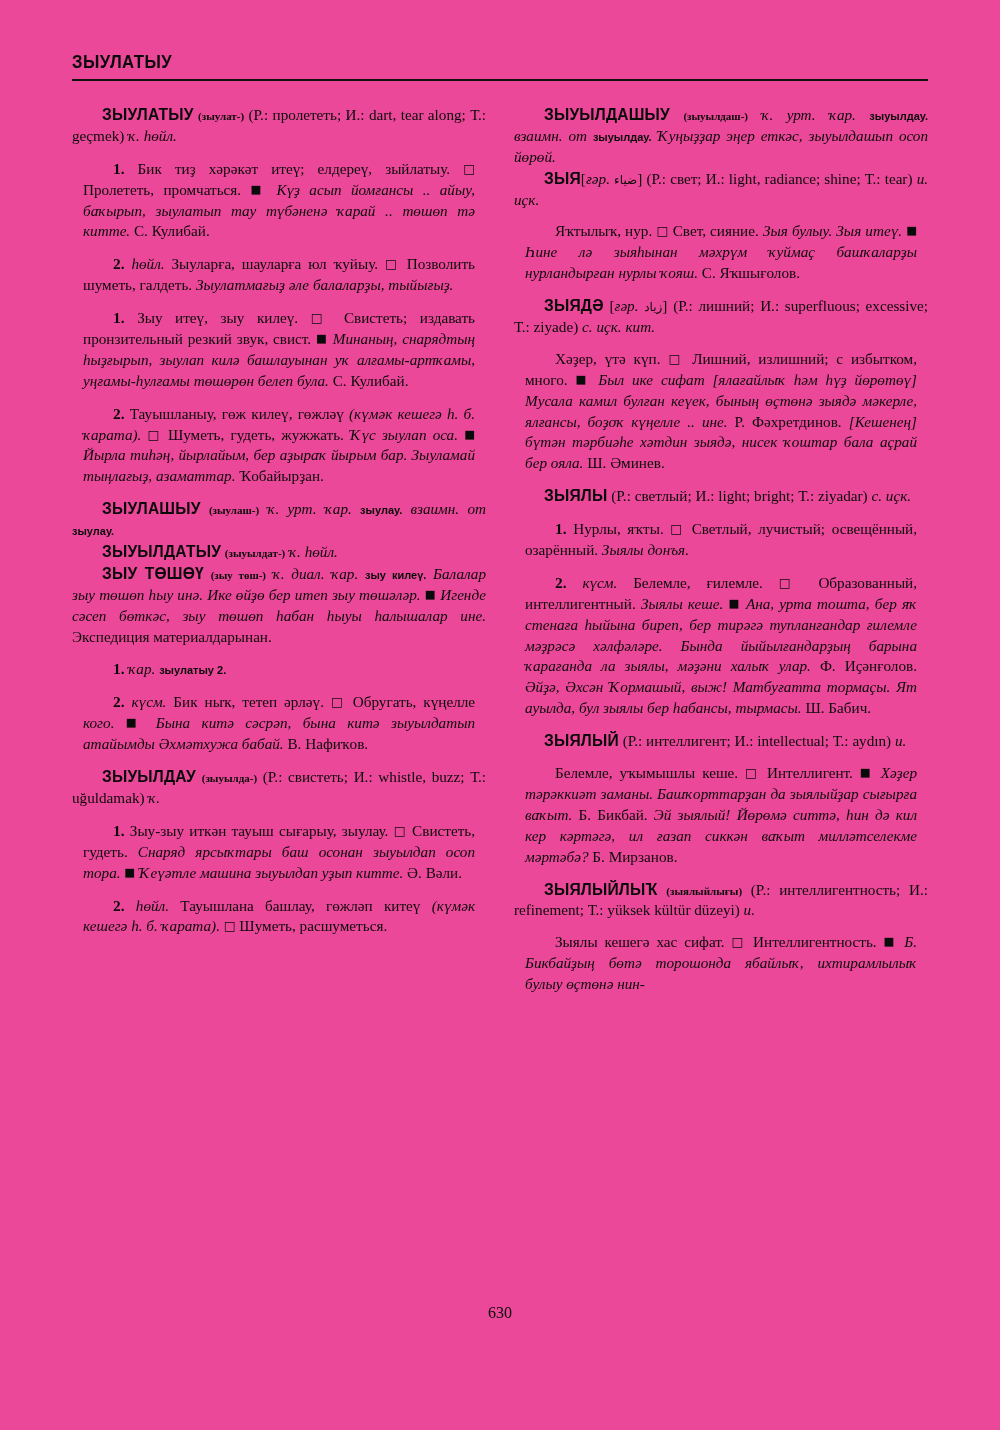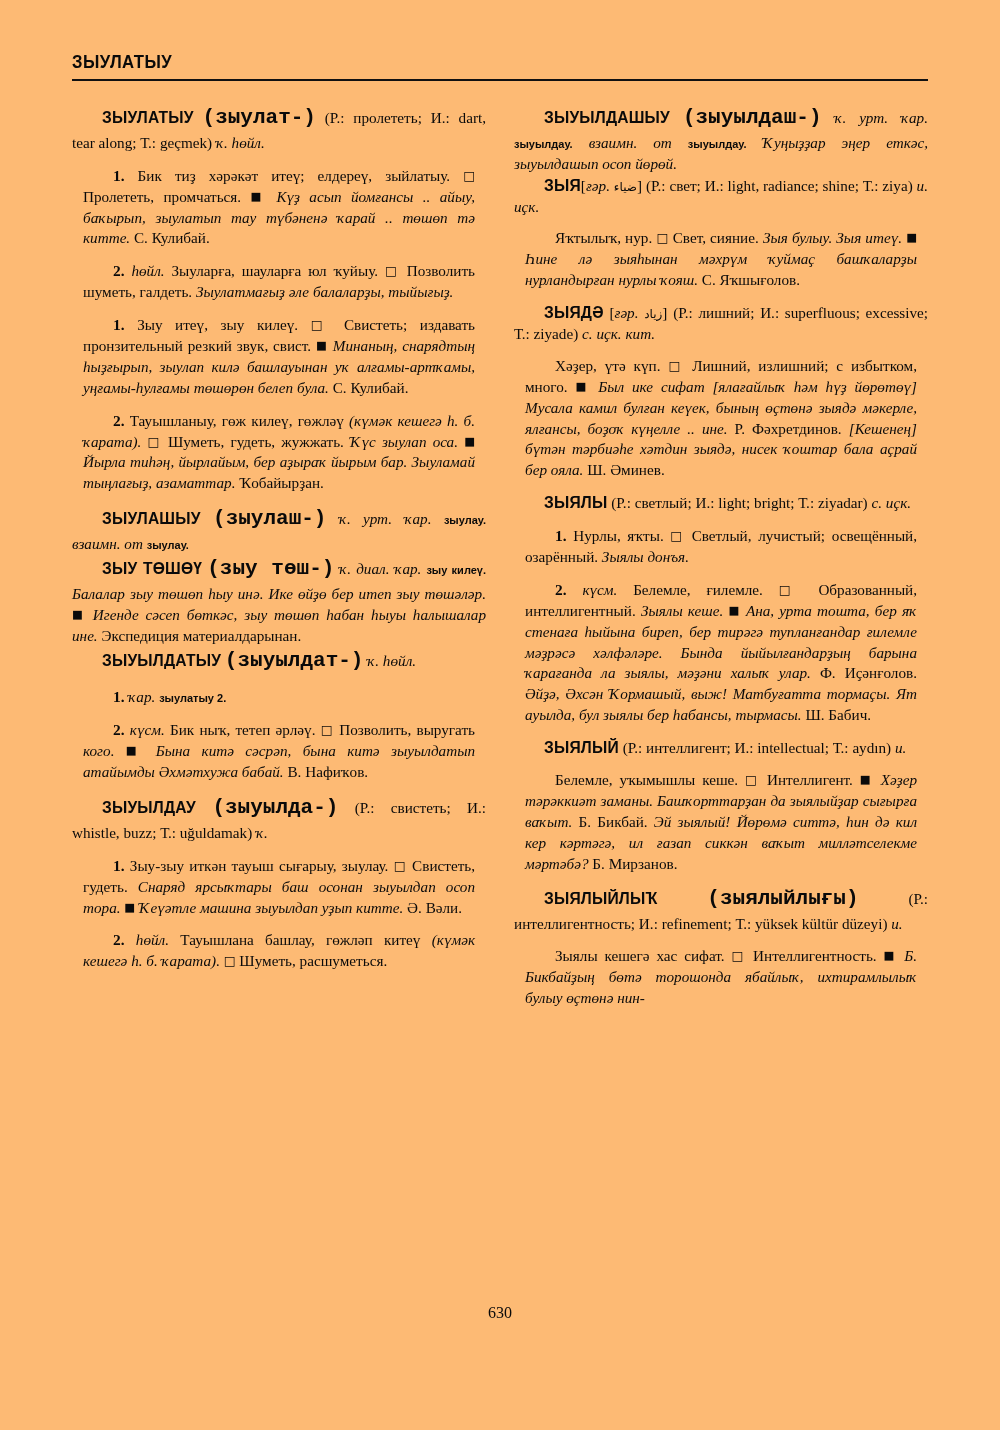--- a/index.html
+++ b/index.html
@@ -4,21 +4,21 @@
 <style>
   html, body {
     margin: 0;
     padding: 0;
     background: #ffffff;
   }
   .page {
     position: relative;
     width: 1000px;
     height: 1430px;
-    background: #fdba74;
+    background: #ec4899;
     box-sizing: border-box;
     padding: 0;
     overflow: hidden;
     font-family: "Liberation Serif", "DejaVu Serif", serif;
     color: #0a0a0a;
   }
 
   
   .running-head {
     position: absolute;
@@ -73,23 +73,23 @@
   }
 
   
   .hw {            
     font-family: "Liberation Sans", "DejaVu Sans", sans-serif;
     font-weight: bold;
     font-size: 15.6px;
     letter-spacing: 0.2px;
   }
   .stem {          
-    font-family: Liberation Mono, monospace;
-    font-weight: bold;
-    font-size: 21px;
+    font-family: Liberation Serif, serif;
+    font-weight: bold;
+    font-size: 11px;
   }
   .bold {
     font-family: "Liberation Sans", "DejaVu Sans", sans-serif;
     font-weight: bold;
     font-size: 11px;
   }
   .num {
     font-weight: bold;
     font-size: 15.4px;
   }
@@ -185,46 +185,46 @@
       <p class="entry">
         <span class="hw">ЗЫУЛАШЫУ</span>
         <span class="stem">(зыулаш-)</span>
         <span class="it">ҡ. урт. ҡар.</span>
         <span class="bold">зыулау.</span>
         <span class="it">взаимн. от</span>
         <span class="bold">зыулау.</span>
       </p>
 
       <p class="entry">
+        <span class="hw">ЗЫУЫЛДАТЫУ</span>
+        <span class="stem">(зыуылдат-)</span>
+        <span class="it">ҡ. һөйл.</span>
+      </p>
+
+      <p class="entry">
         <span class="hw">ЗЫУ ТӨШӨҮ</span>
         <span class="stem">(зыу төш-)</span>
         <span class="it">ҡ. диал. ҡар.</span>
         <span class="bold">зыу килеү.</span>
         <span class="it">Балалар зыу төшөп һыу инә. Ике өйҙө бер итеп зыу төшәләр.</span>
         <span class="fsq">■</span>
         <span class="it">Игенде сәсеп бөткәс, зыу төшөп һабан һыуы һалышалар ине.</span>
         <span>Экспедиция материалдарынан.</span>
       </p>
-
-      <p class="entry">
-        <span class="hw">ЗЫУЫЛДАТЫУ</span>
-        <span class="stem">(зыуылдат-)</span>
-        <span class="it">ҡ. һөйл.</span>
-      </p>
       <p class="sense">
         <span class="num">1.</span>
         <span class="it">ҡар.</span>
         <span class="bold">зыулатыу 2.</span>
       </p>
       <p class="sense">
         <span class="num">2.</span>
         <span class="it">күсм.</span>
         <span>Бик ныҡ, тетеп әрләү.</span>
         <span class="sq">□</span>
-        <span>Позволить, выругать</span>
+        <span>Обругать, күңелле</span>
         <span class="it">кого.</span>
         <span class="fsq">■</span>
         <span class="it">Бына китә сәсрәп, бына китә зыуылдатып атайымды Әхмәтхужа бабай.</span>
         <span>В. Нафиҡов.</span>
       </p>
 
       <p class="entry">
         <span class="hw">ЗЫУЫЛДАУ</span>
         <span class="stem">(зыуылда-)</span>
         <span>(Р.: свистеть; И.: whistle, buzz; Т.: uğuldamak)</span>
@@ -259,21 +259,21 @@
         <span class="it">ҡ. урт. ҡар.</span>
         <span class="bold">зыуылдау.</span>
         <span class="it">взаимн. от</span>
         <span class="bold">зыуылдау.</span>
         <span class="it">Ҡуңыҙҙар эңер еткәс, зыуылдашып осоп йөрөй.</span>
       </p>
 
       <p class="entry">
         <span class="hw">ЗЫЯ</span>[<span class="it">ғәр.</span>
         <span class="arab">ضياء</span>]
-        <span>(Р.: свет; И.: light, radiance; shine; Т.: ziya)</span>
+        <span>(Р.: свет; И.: light, radiance; shine; Т.: tear)</span>
         <span class="it">и. иҫк.</span>
       </p>
       <p class="sense">
         <span>Яҡтылыҡ, нур.</span>
         <span class="sq">□</span>
         <span>Свет, сияние.</span>
         <span class="it">Зыя булыу. Зыя итеү.</span>
         <span class="fsq">■</span>
         <span class="it">Һине лә зыяһынан мәхрүм ҡуймаҫ башҡаларҙы нурландырған нурлы ҡояш.</span>
         <span>С. Яҡшығолов.</span>

